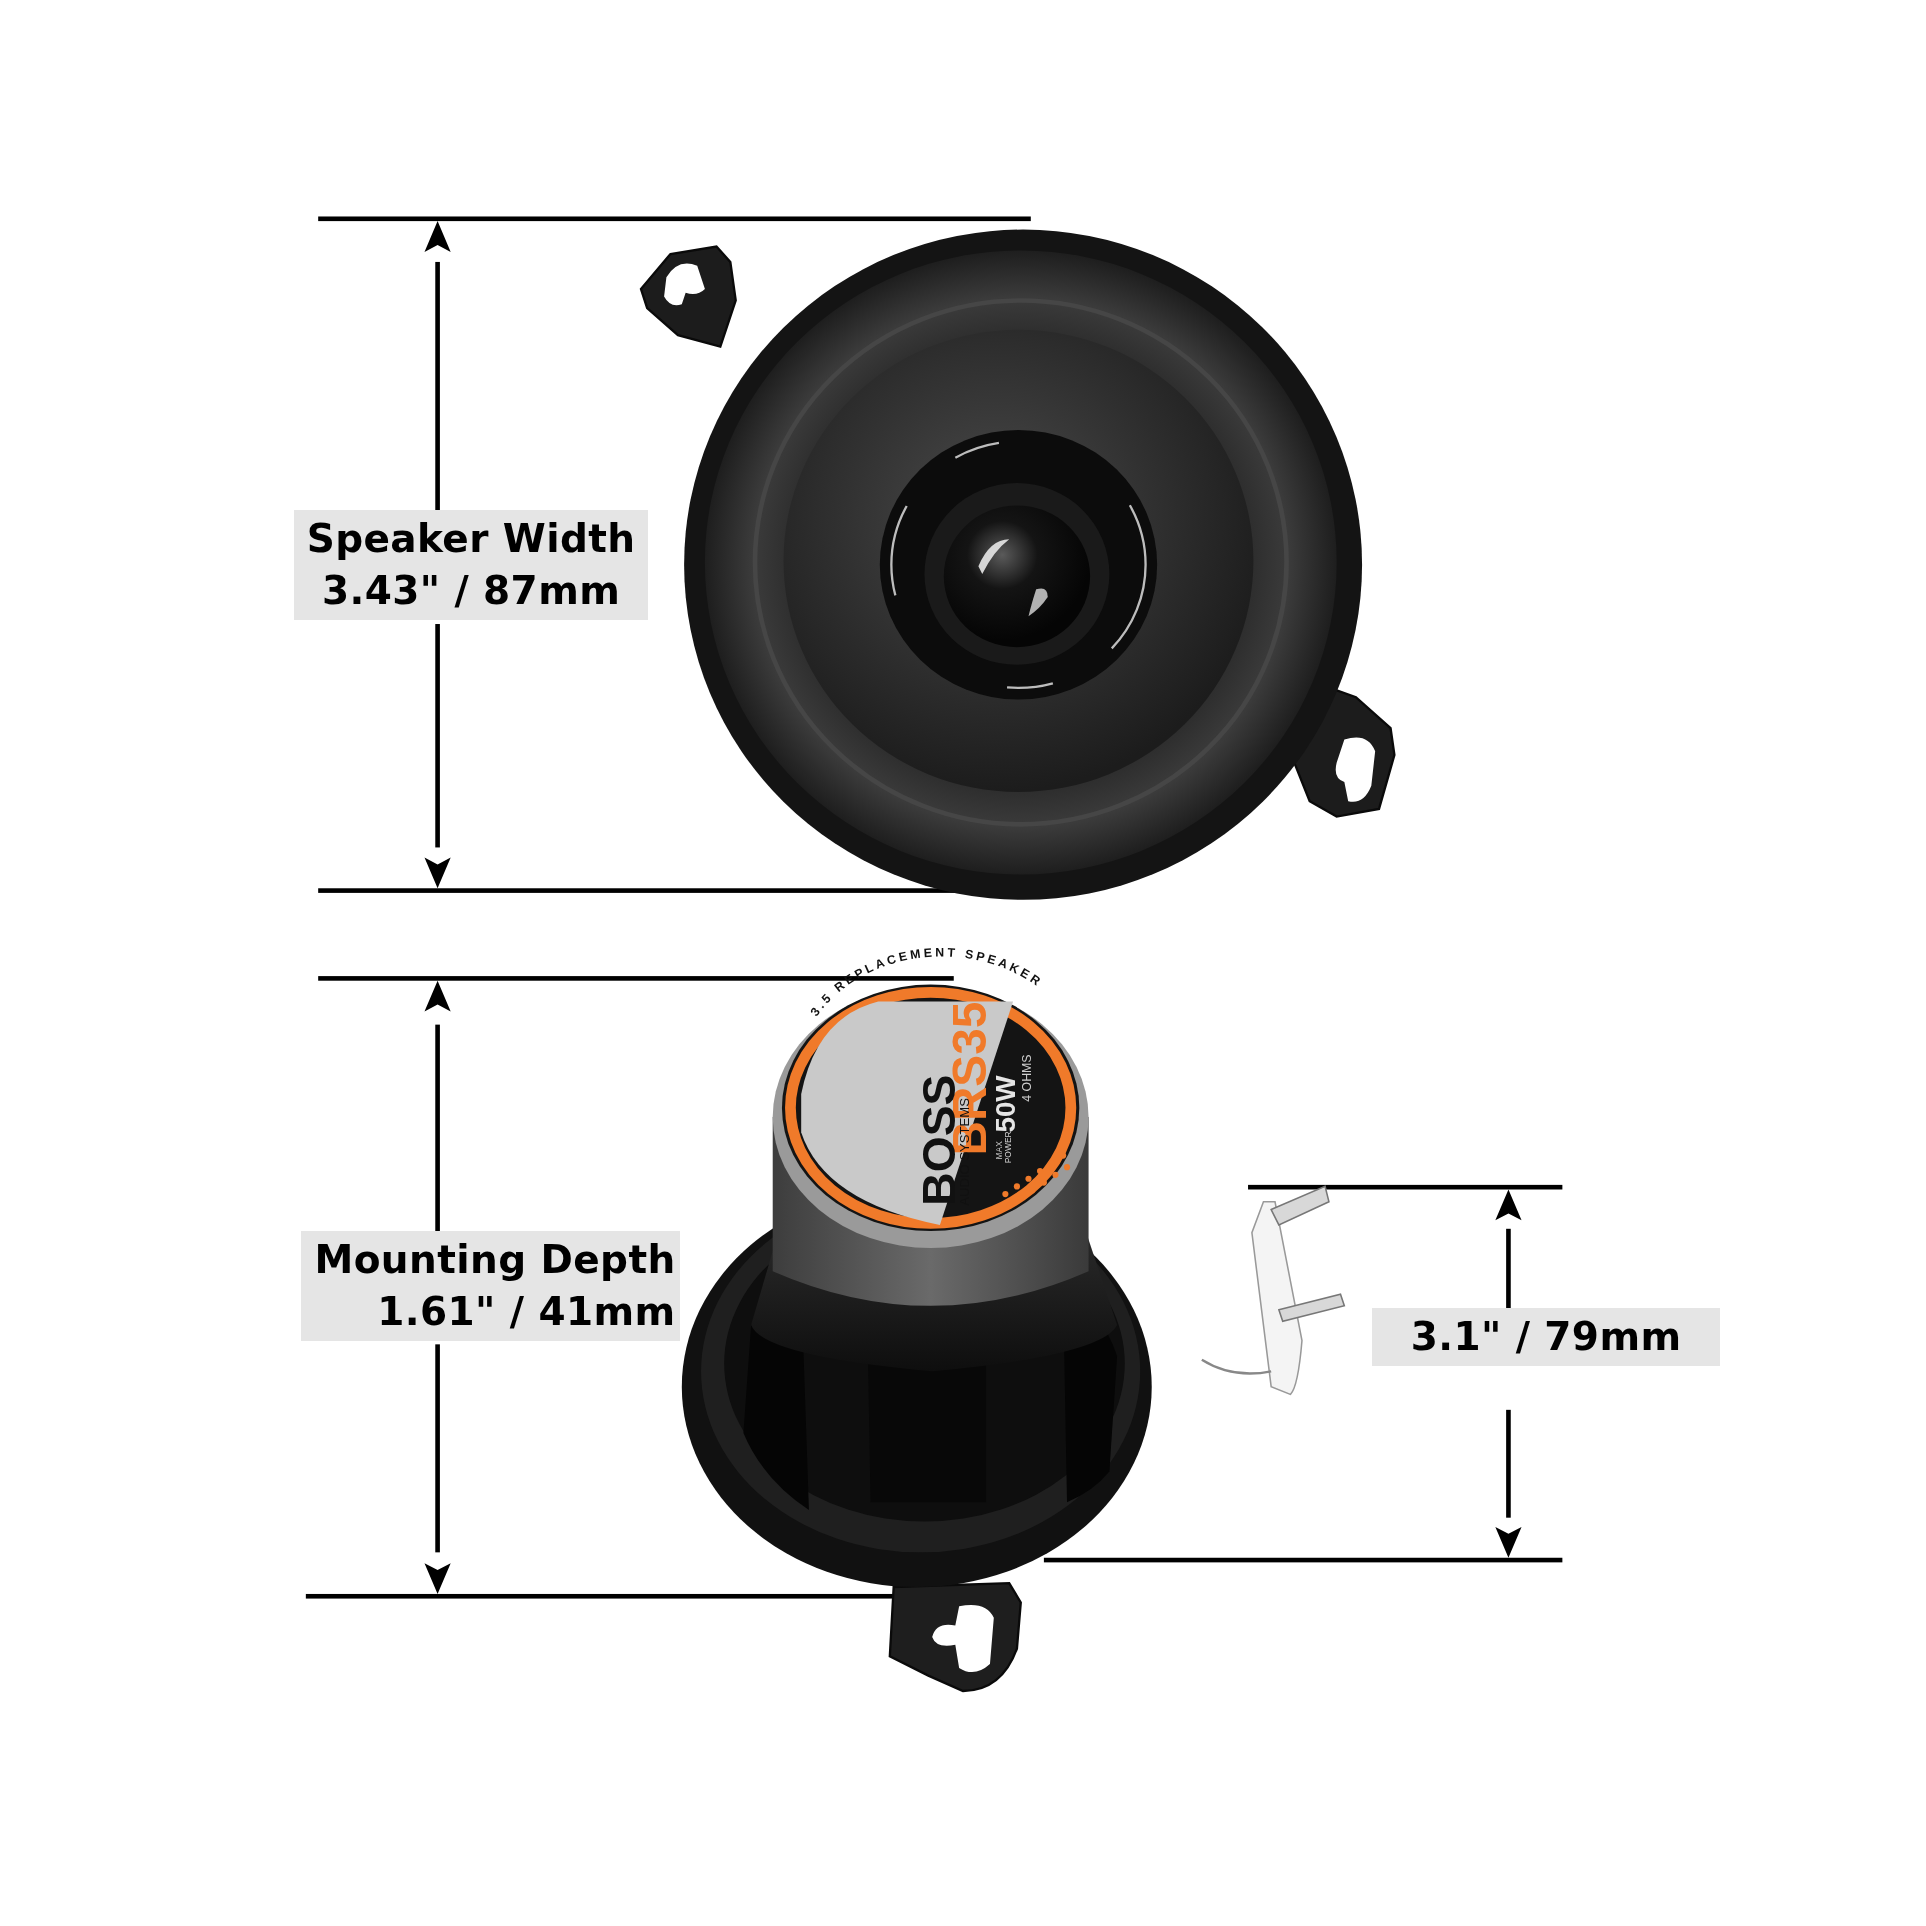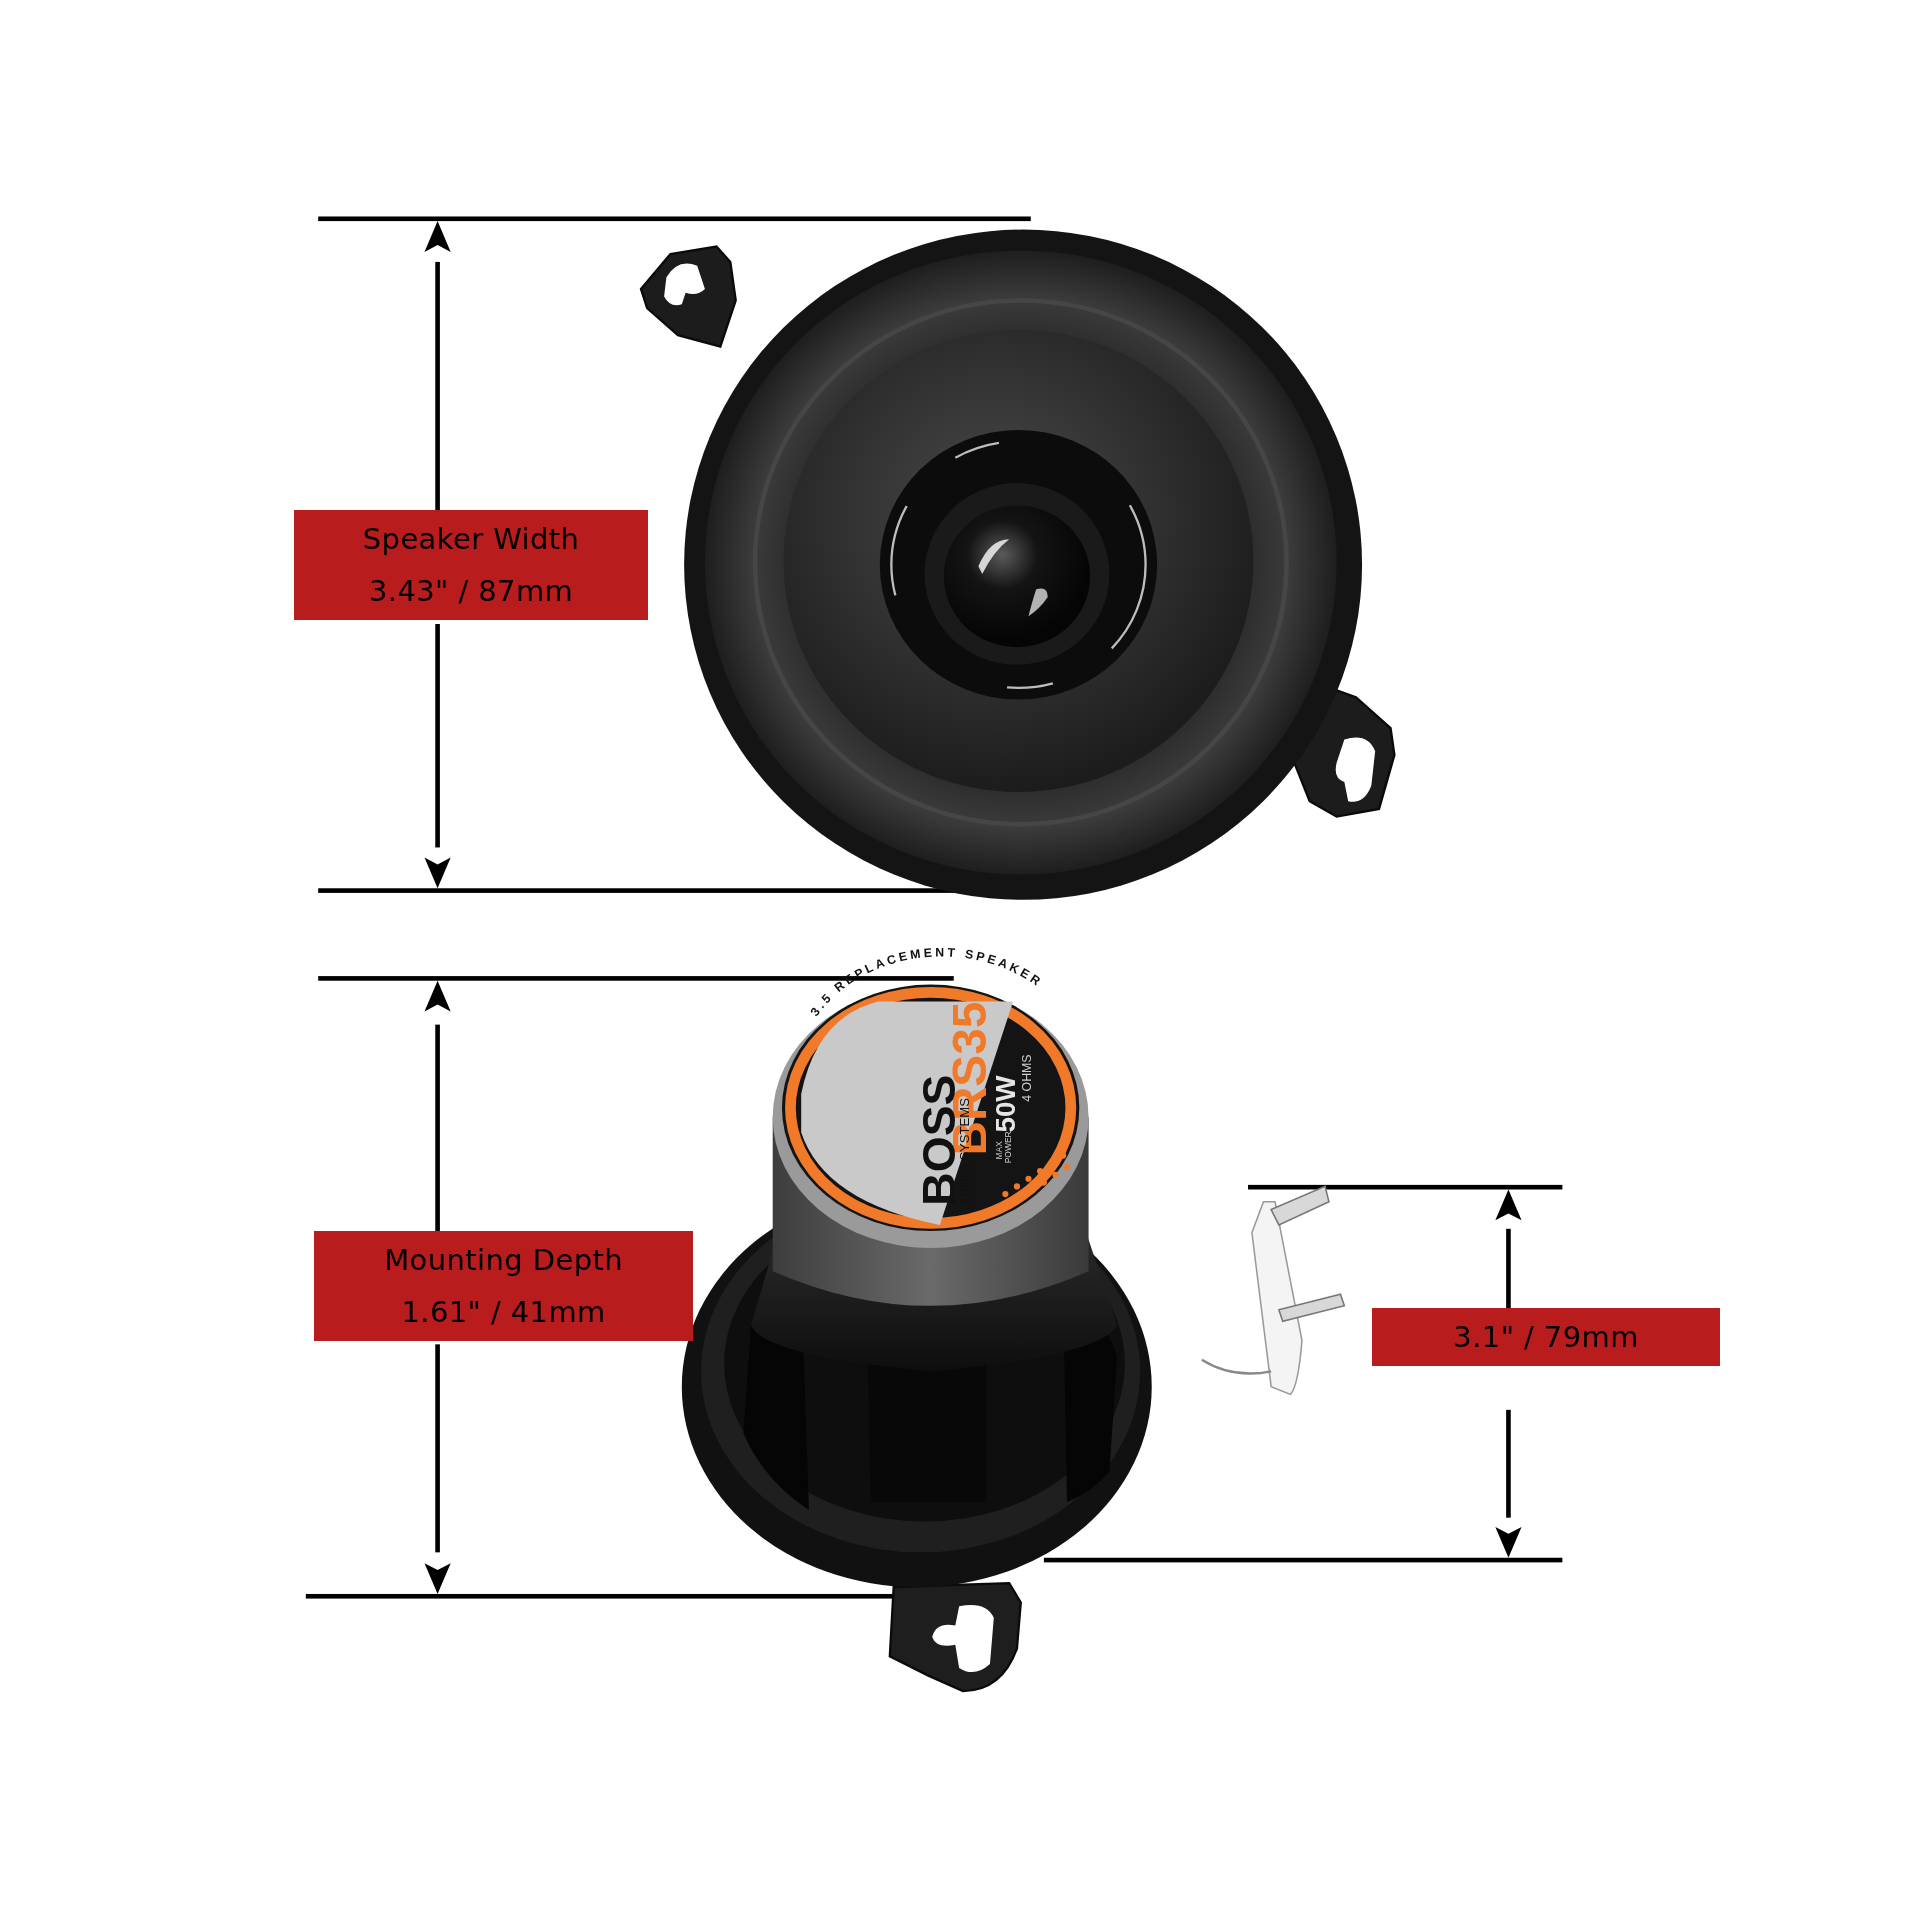--- a/index.html
+++ b/index.html
@@ -1,20 +1,20 @@
 <!DOCTYPE html>
 <html style="font-size:12.3px"><head>
   <meta charset="utf-8">
   <style>
     html, body { margin: 0; padding: 0; background: #ffffff; }
     body { width: 1926px; height: 1926px; position: relative; overflow: hidden;
            font-family: "DejaVu Sans", "Liberation Sans", sans-serif; }
     .stage { position: absolute; left: 0; top: 0; width: 1926px; height: 1926px; }
-    .dim-label { position: absolute; text-align: center; font-weight: normal; color: #000;
-                 font-size: 29px; line-height: 52px; letter-spacing: 0.4px; background: #b91c1c;
+    .dim-label { position: absolute; text-align: center; font-weight: bold; color: #000;
+                 font-size: 39px; line-height: 52px; letter-spacing: 0.4px; background: #e5e5e5;
                  padding: 3.1px 4.6px; }
     .dim-label div { white-space: nowrap; }
     svg text { font-family: "Liberation Sans", "DejaVu Sans", sans-serif; }
   </style>
 </head>
 <body>
 
 <div class="stage">
   <svg width="1926" height="1926" viewBox="0 0 2500 2500" xmlns="http://www.w3.org/2000/svg">
     <defs>
@@ -157,21 +157,21 @@
       </g>
     </g>
   </svg>
 
   
   <div class="dim-label" style="left:294px; top:510px; width:345px;">
     <div>Speaker Width</div>
     <div>3.43" / 87mm</div>
   </div>
 
-  <div class="dim-label" style="left:314px; top:1231px; width:370px;">
+  <div class="dim-label" style="left:301px; top:1231px; width:370px;text-align:right;">
     <div>Mounting Depth</div>
     <div>1.61" / 41mm</div>
   </div>
 
   <div class="dim-label" style="left:1372px; top:1308px; width:339px;">
     <div>3.1" / 79mm</div>
   </div>
 </div>
 
 

